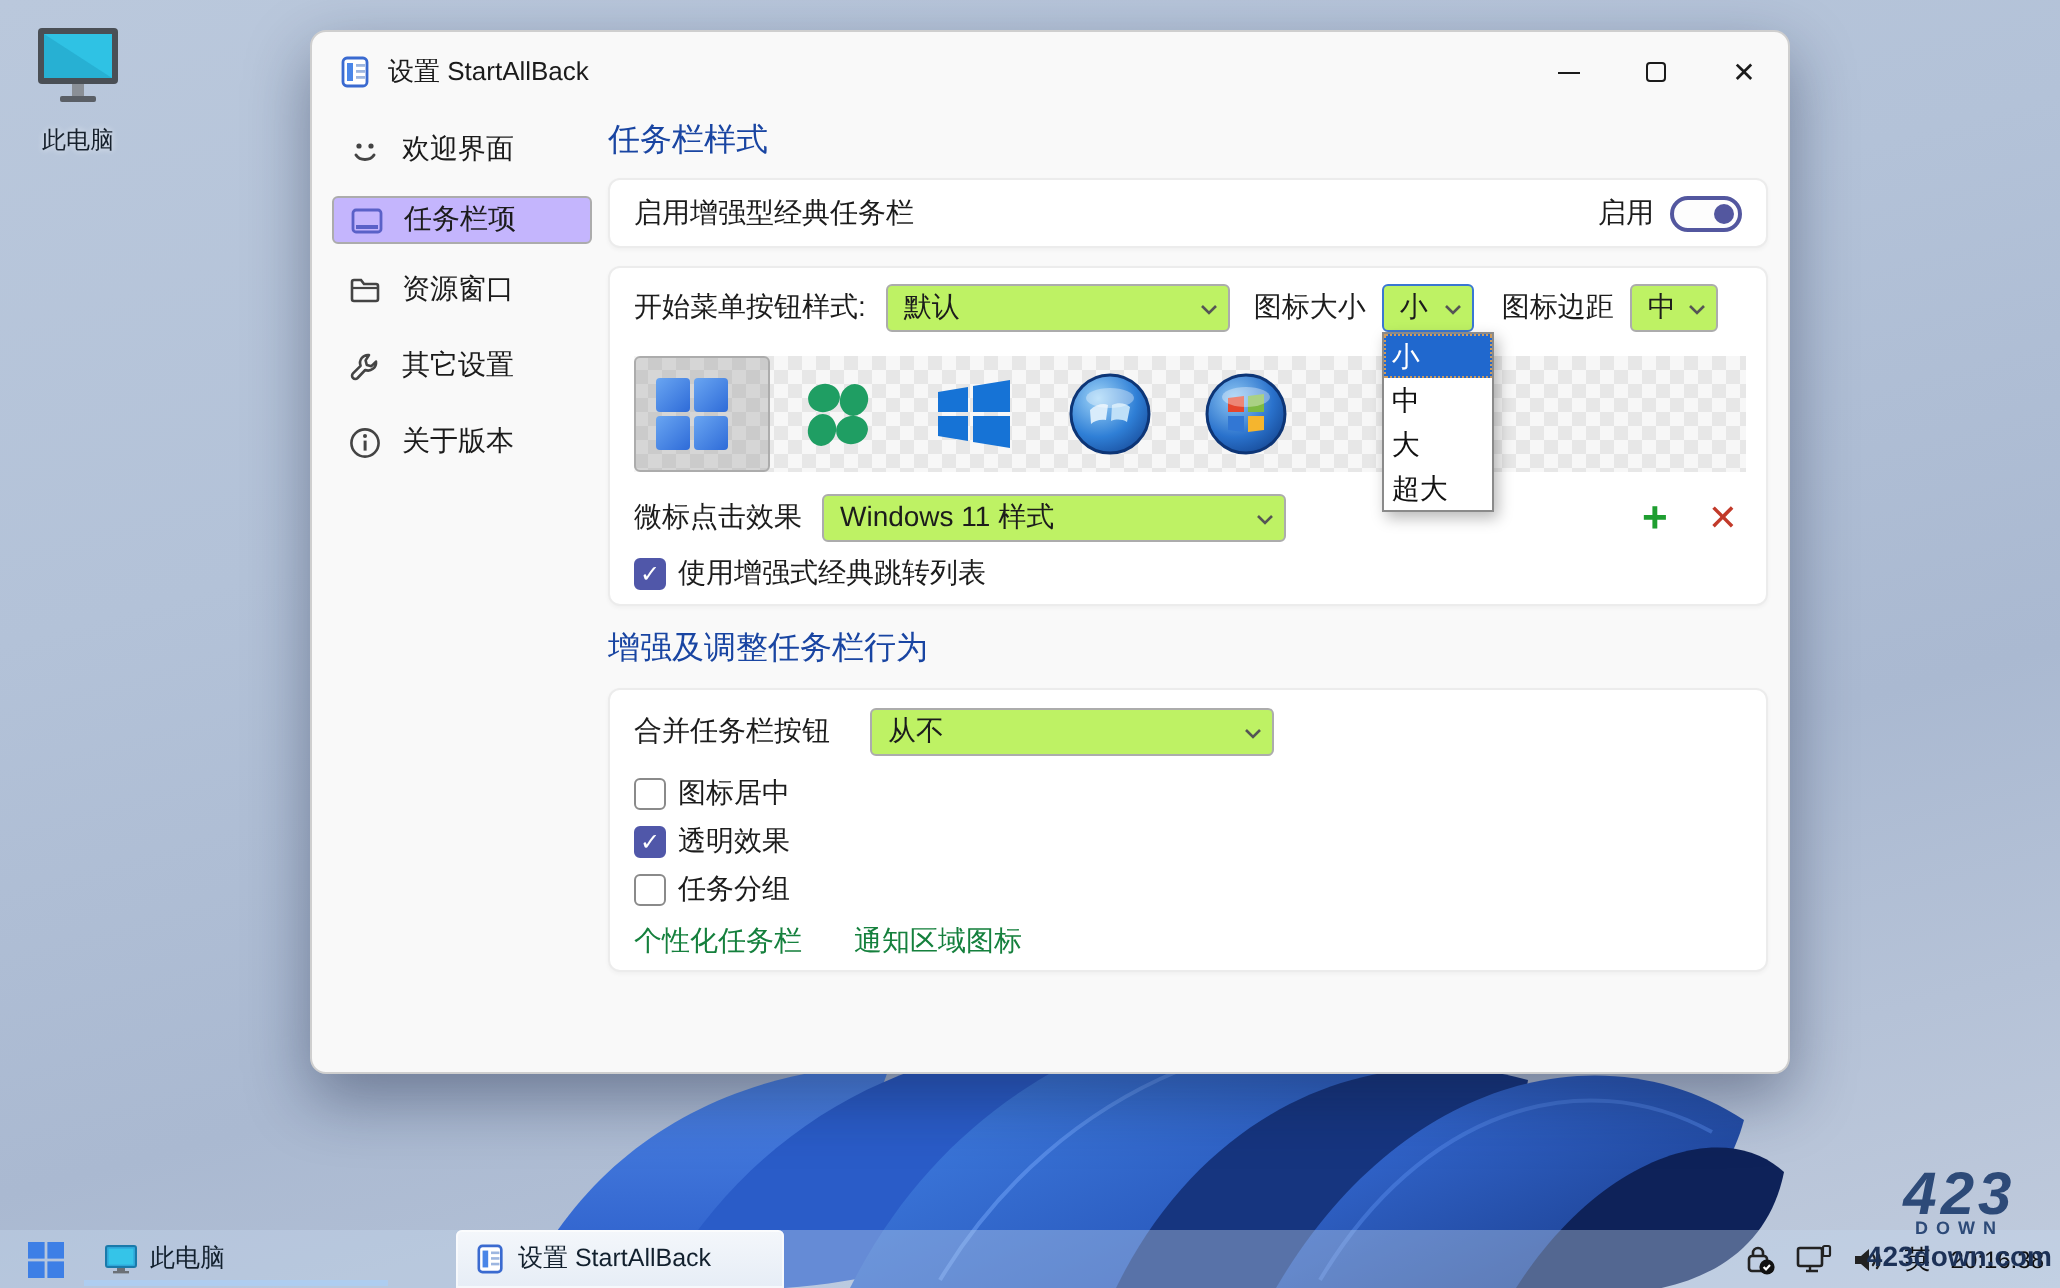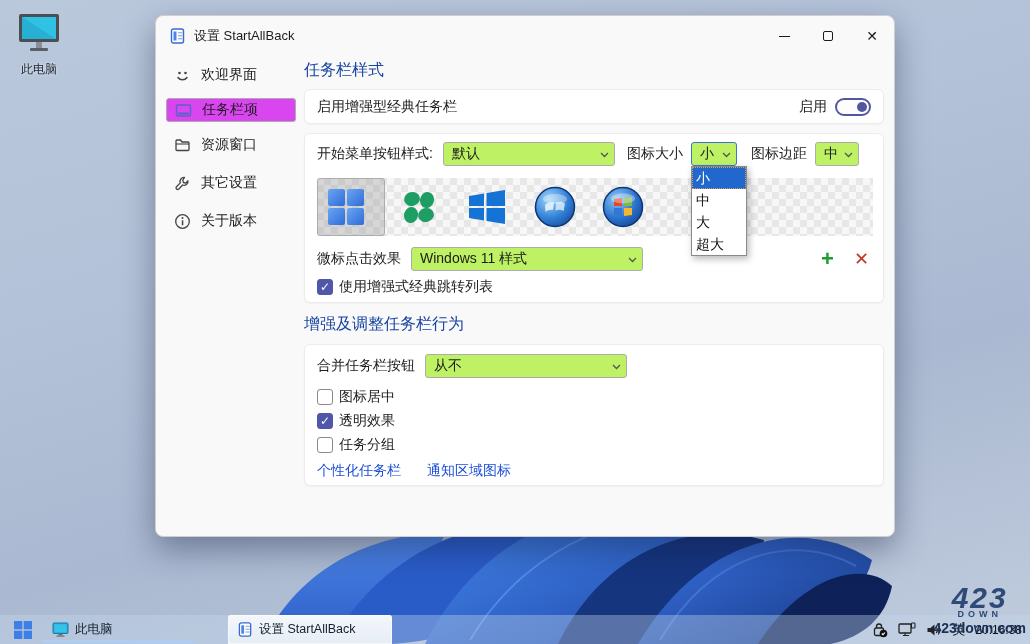--- a/index.html
+++ b/index.html
@@ -21,21 +21,21 @@
   .wctrls { margin-left:auto; display:flex; height:100%; }
   .wbtn { width:44px; height:100%; display:flex; align-items:center; justify-content:center; cursor:pointer; }
   .ic-min { width:11px; height:1px; background:#1b1b1b; display:block; }
   .ic-max { width:10px; height:10px; border:1.2px solid #1b1b1b; border-radius:2px; display:block; }
   .ic-close { font-size:14px; color:#1b1b1b; line-height:1; }
 
   
   .sidebar { position:absolute; left:0; top:40px; width:146px; bottom:0; padding-top:4px; }
   .side-item { display:flex; align-items:center; gap:10px; height:30px; margin:0 6px 8px 10px;
     padding:0 8px; border-radius:6px; font-size:14px; color:#1b1b1b; cursor:pointer; }
-  .side-item.sel { background:#d946ef; }
+  .side-item.sel { background:#c4b5fd; }
   .side-item svg { flex:0 0 auto; }
 
   
   .sect-h { position:absolute; left:148px; font-size:16px; color:#1945a2; font-weight:500; }
   .card { position:absolute; left:148px; width:580px; background:#fff; border:1px solid #ececec;
     border-radius:6px; box-shadow:0 1px 2px rgba(0,0,0,.04); }
   .lbl14 { font-size:14px; color:#1c1c1c; white-space:nowrap; }
 
   .card1 { top:73px; height:35px; display:flex; align-items:center; padding:0 12px; }
   .card1 .right { margin-left:auto; display:flex; align-items:flex-start; gap:8px; }
@@ -66,21 +66,21 @@
 
   .cbrow { display:flex; align-items:center; gap:6px; margin-top:6px; cursor:pointer; }
   .cbox { width:16px; height:16px; border:1px solid #8a8a8a; border-radius:3px; background:#fff;
     display:flex; align-items:center; justify-content:center; font-size:12px; color:#fff; }
   .cbox.checked { background:#5057a9; border-color:#5057a9; }
   .cbox.checked::after { content:"✓"; }
 
   .card3 { top:328px; height:142px; padding:8px 12px 0 12px; }
   .rowD { display:flex; align-items:center; height:26px; }
   .links { display:flex; gap:26px; margin-top:8px; }
-  .lnk { font-size:14px; color:#1d4ed8; cursor:pointer; }
+  .lnk { font-size:14px; color:#15803d; cursor:pointer; }
 
   
   .taskbar { position:absolute; left:0; bottom:0; width:1030px; height:29px;
     background:rgba(198,215,236,.38); display:flex; align-items:stretch; }
   .startbtn { width:30px; margin-left:8px; display:flex; align-items:center; justify-content:center; cursor:pointer; }
   .task-item { position:relative; display:flex; align-items:center; gap:6px; padding:0 10px; font-size:12.5px; color:#12202e; cursor:pointer; }
   .ti1 { margin-left:4px; width:152px; }
   .ti1::after { content:""; position:absolute; left:0; right:0; bottom:1px; height:3px; background:#aecdf0; }
   .ti2 { margin-left:34px; width:164px; background:linear-gradient(180deg,#f4f7fb,#e6edf6); border-radius:3px 3px 0 0; box-shadow:inset 0 0 0 1px rgba(255,255,255,.6); }
   .tray { margin-left:auto; display:flex; align-items:center; gap:10px; padding-right:8px; }
@@ -331,21 +331,21 @@
         <span class="cbox checked"></span>
         <span class="lbl14">使用增强式经典跳转列表</span>
       </div>
     </div>
 
     <div class="sect-h" style="top:298px;">增强及调整任务栏行为</div>
 
     <div class="card card3">
       <div class="rowD">
         <span class="lbl14">合并任务栏按钮</span>
-        <div class="sel" style="width:202px; margin-left:10px;">
+        <div class="sel" style="width:202px; margin-left:20px;">
           <span>从不</span>
           <svg class="chev" width="9" height="6" viewBox="0 0 9 6">
               <polyline points="1,1 4.5,4.5 8,1" fill="none" stroke="#555" stroke-width="1.3"></polyline>
             </svg>
         </div>
       </div>
       <div class="cbrow" style="margin-top:9px;">
         <span class="cbox"></span>
         <span class="lbl14">图标居中</span>
       </div>

